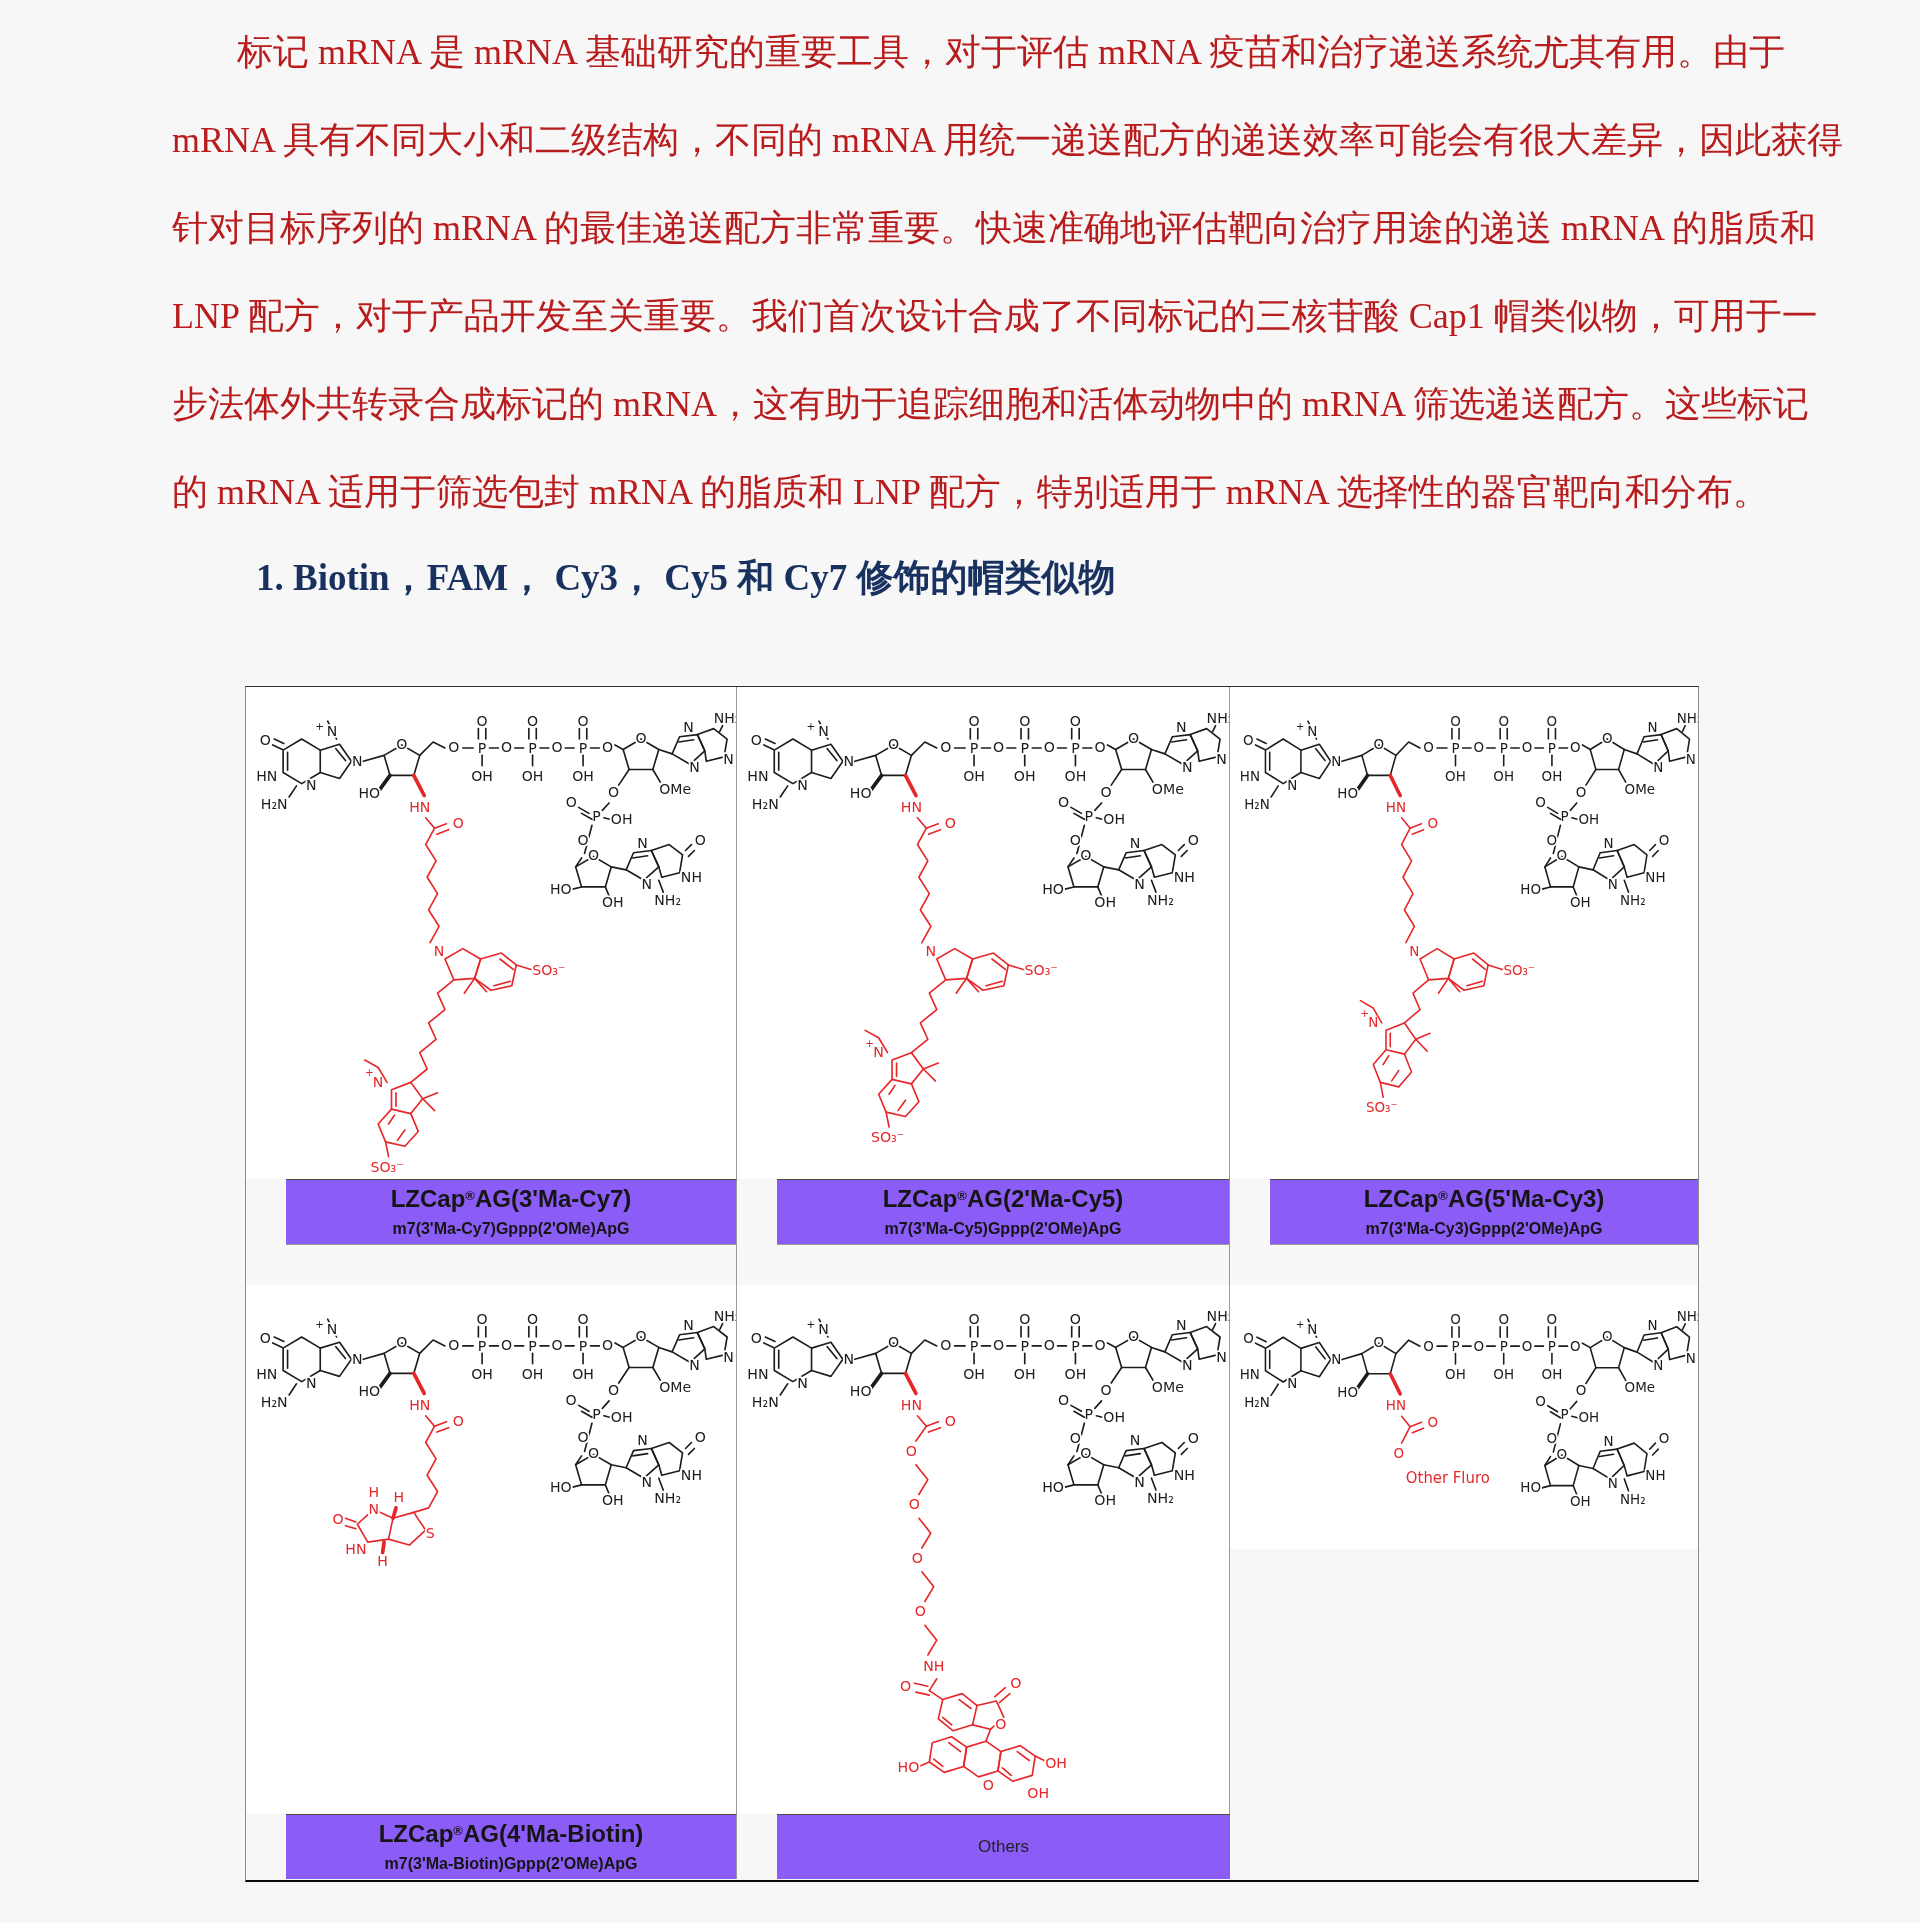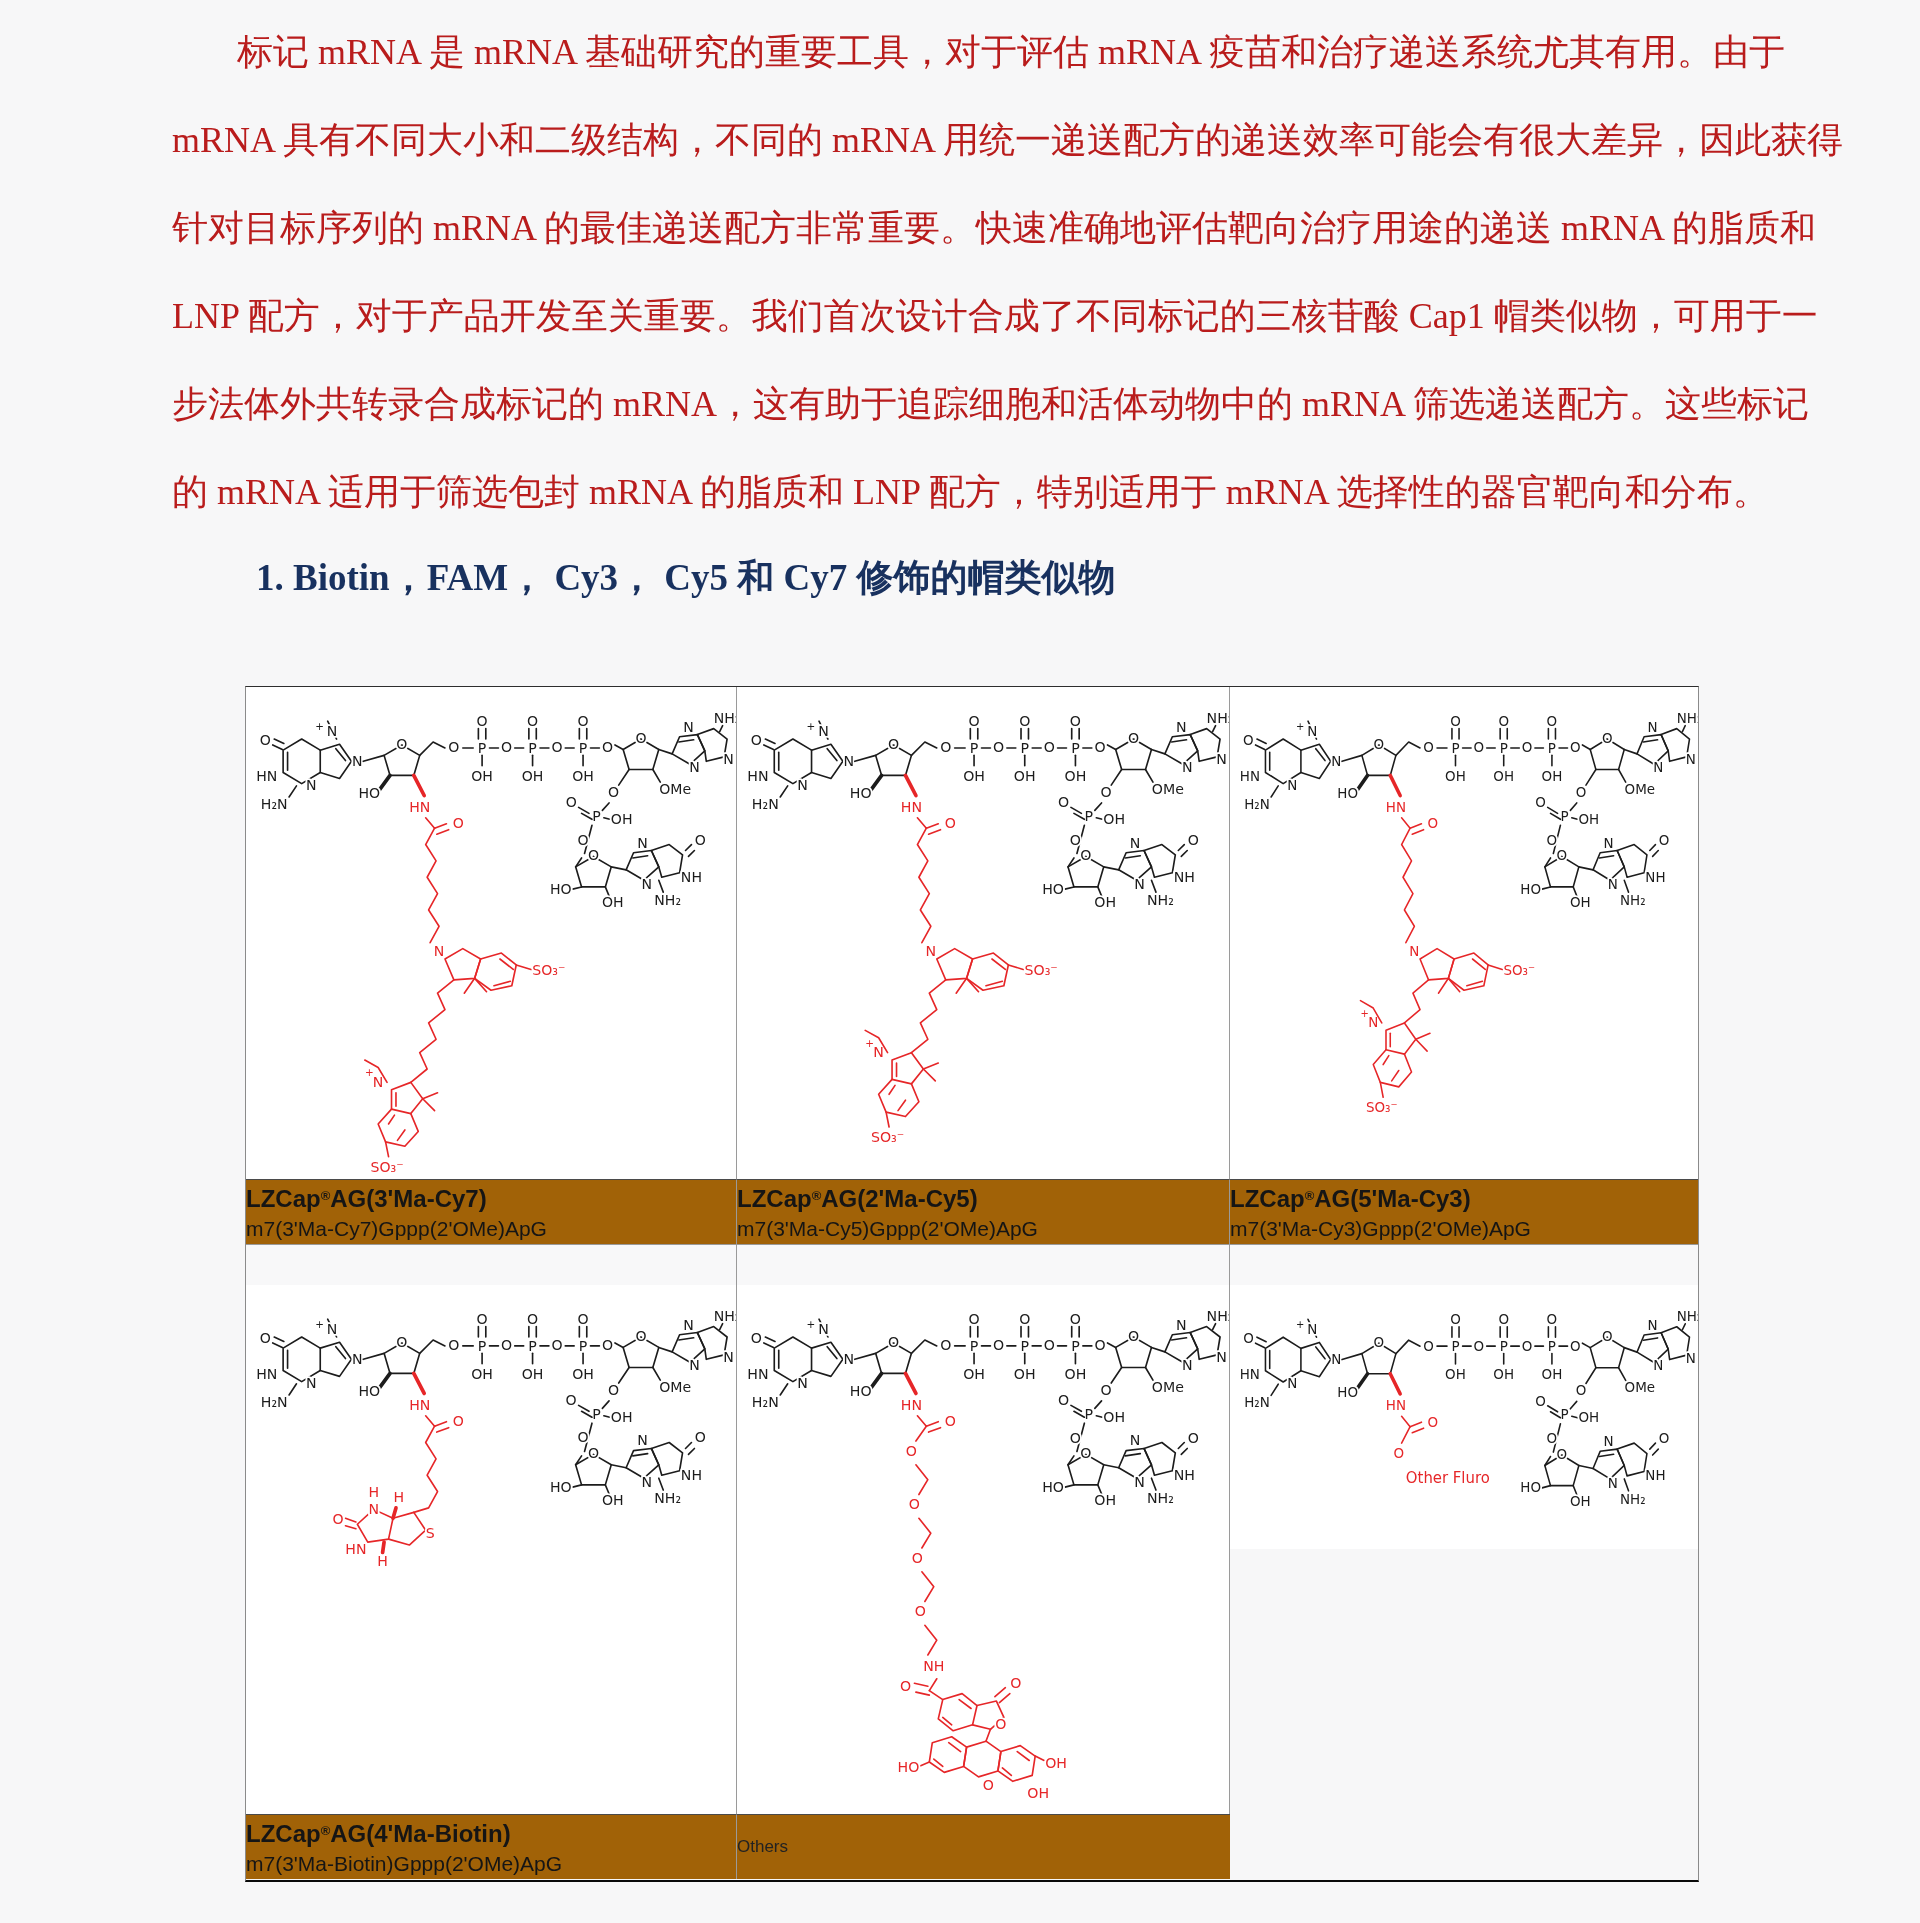--- a/index.html
+++ b/index.html
@@ -37,29 +37,30 @@
     display:grid;
     grid-template-columns:491px 493px 468px;
     grid-template-rows:492px 66px 40px 529px 65px;
     background:#f7f7f8;
   }
   .cell{box-sizing:border-box;border-right:0.8px solid #9a9a9a;overflow:hidden;}
   .cell.last{border-right:none;}
   .cell.struct{background:#ffffff;}
   .cell.gap{background:#f8f8f9;}
   .cell.caption{
-    background:#a16207;border-top:1.5px solid #4a4a4a;border-bottom:0.8px solid #9a9a9a;
-    display:flex;flex-direction:column;justify-content:center;
+    background:#8b5cf6;border-top:1.5px solid #4a4a4a;border-bottom:0.8px solid #9a9a9a;
+    display:flex;flex-direction:column;align-items:center;justify-content:center;
     font-family:"Liberation Sans","DejaVu Sans",sans-serif;color:#151515;
     row-gap:3.1px;
+    margin-left:40px;
   }
   .cell.caption.bottomrow{border-bottom:none;}
   .cap-name{font-size:24px;font-weight:bold;line-height:28px;}
   .cap-name sup{font-size:13px;vertical-align:7px;font-weight:bold;}
-  .cap-formula{font-size:21px;line-height:26px;}
+  .cap-formula{font-size:16px;line-height:26px;font-weight:bold;}
   .others-label{font-size:17px;color:#222;}
   .cell.plainbg{background:#f7f7f8;}
   .inner-white{background:#ffffff;width:100%;height:264px;}
   .cell svg{display:block;width:100%;height:100%;}
   .inner-white svg{width:100%;height:100%;}
   
   .k,.r{fill:none;stroke-width:2.2px;stroke-linecap:round;stroke-linejoin:round;}
   .k{stroke:#1c1c1c;}
   .r{stroke:#e62628;}
   .kw{stroke:#1c1c1c;fill:none;stroke-width:5px;stroke-linecap:round;}

